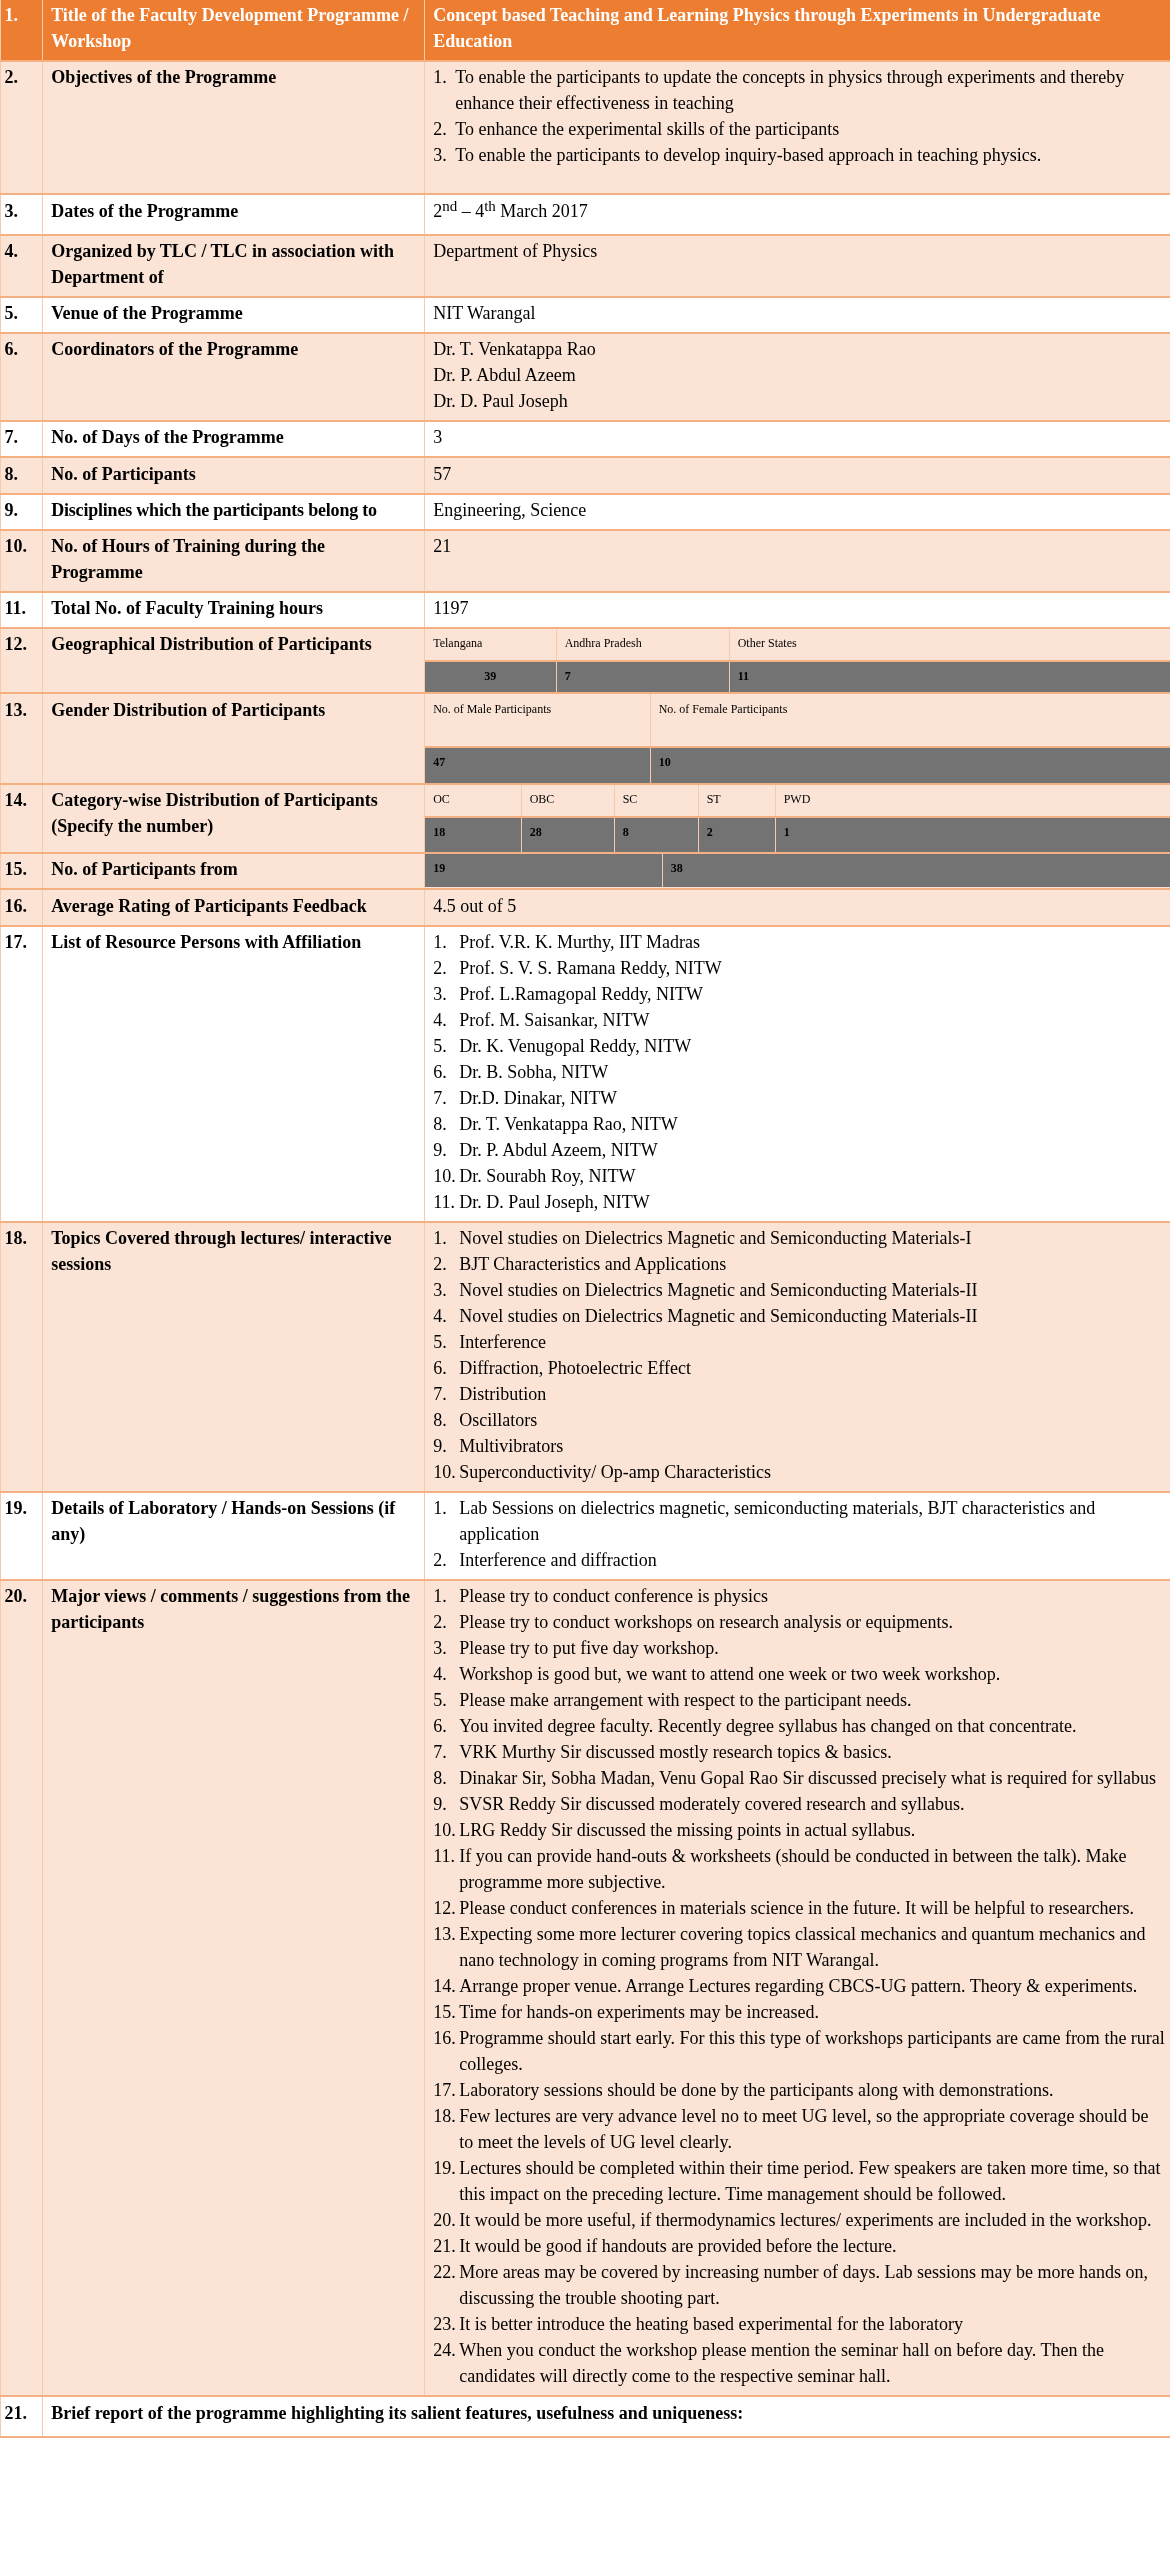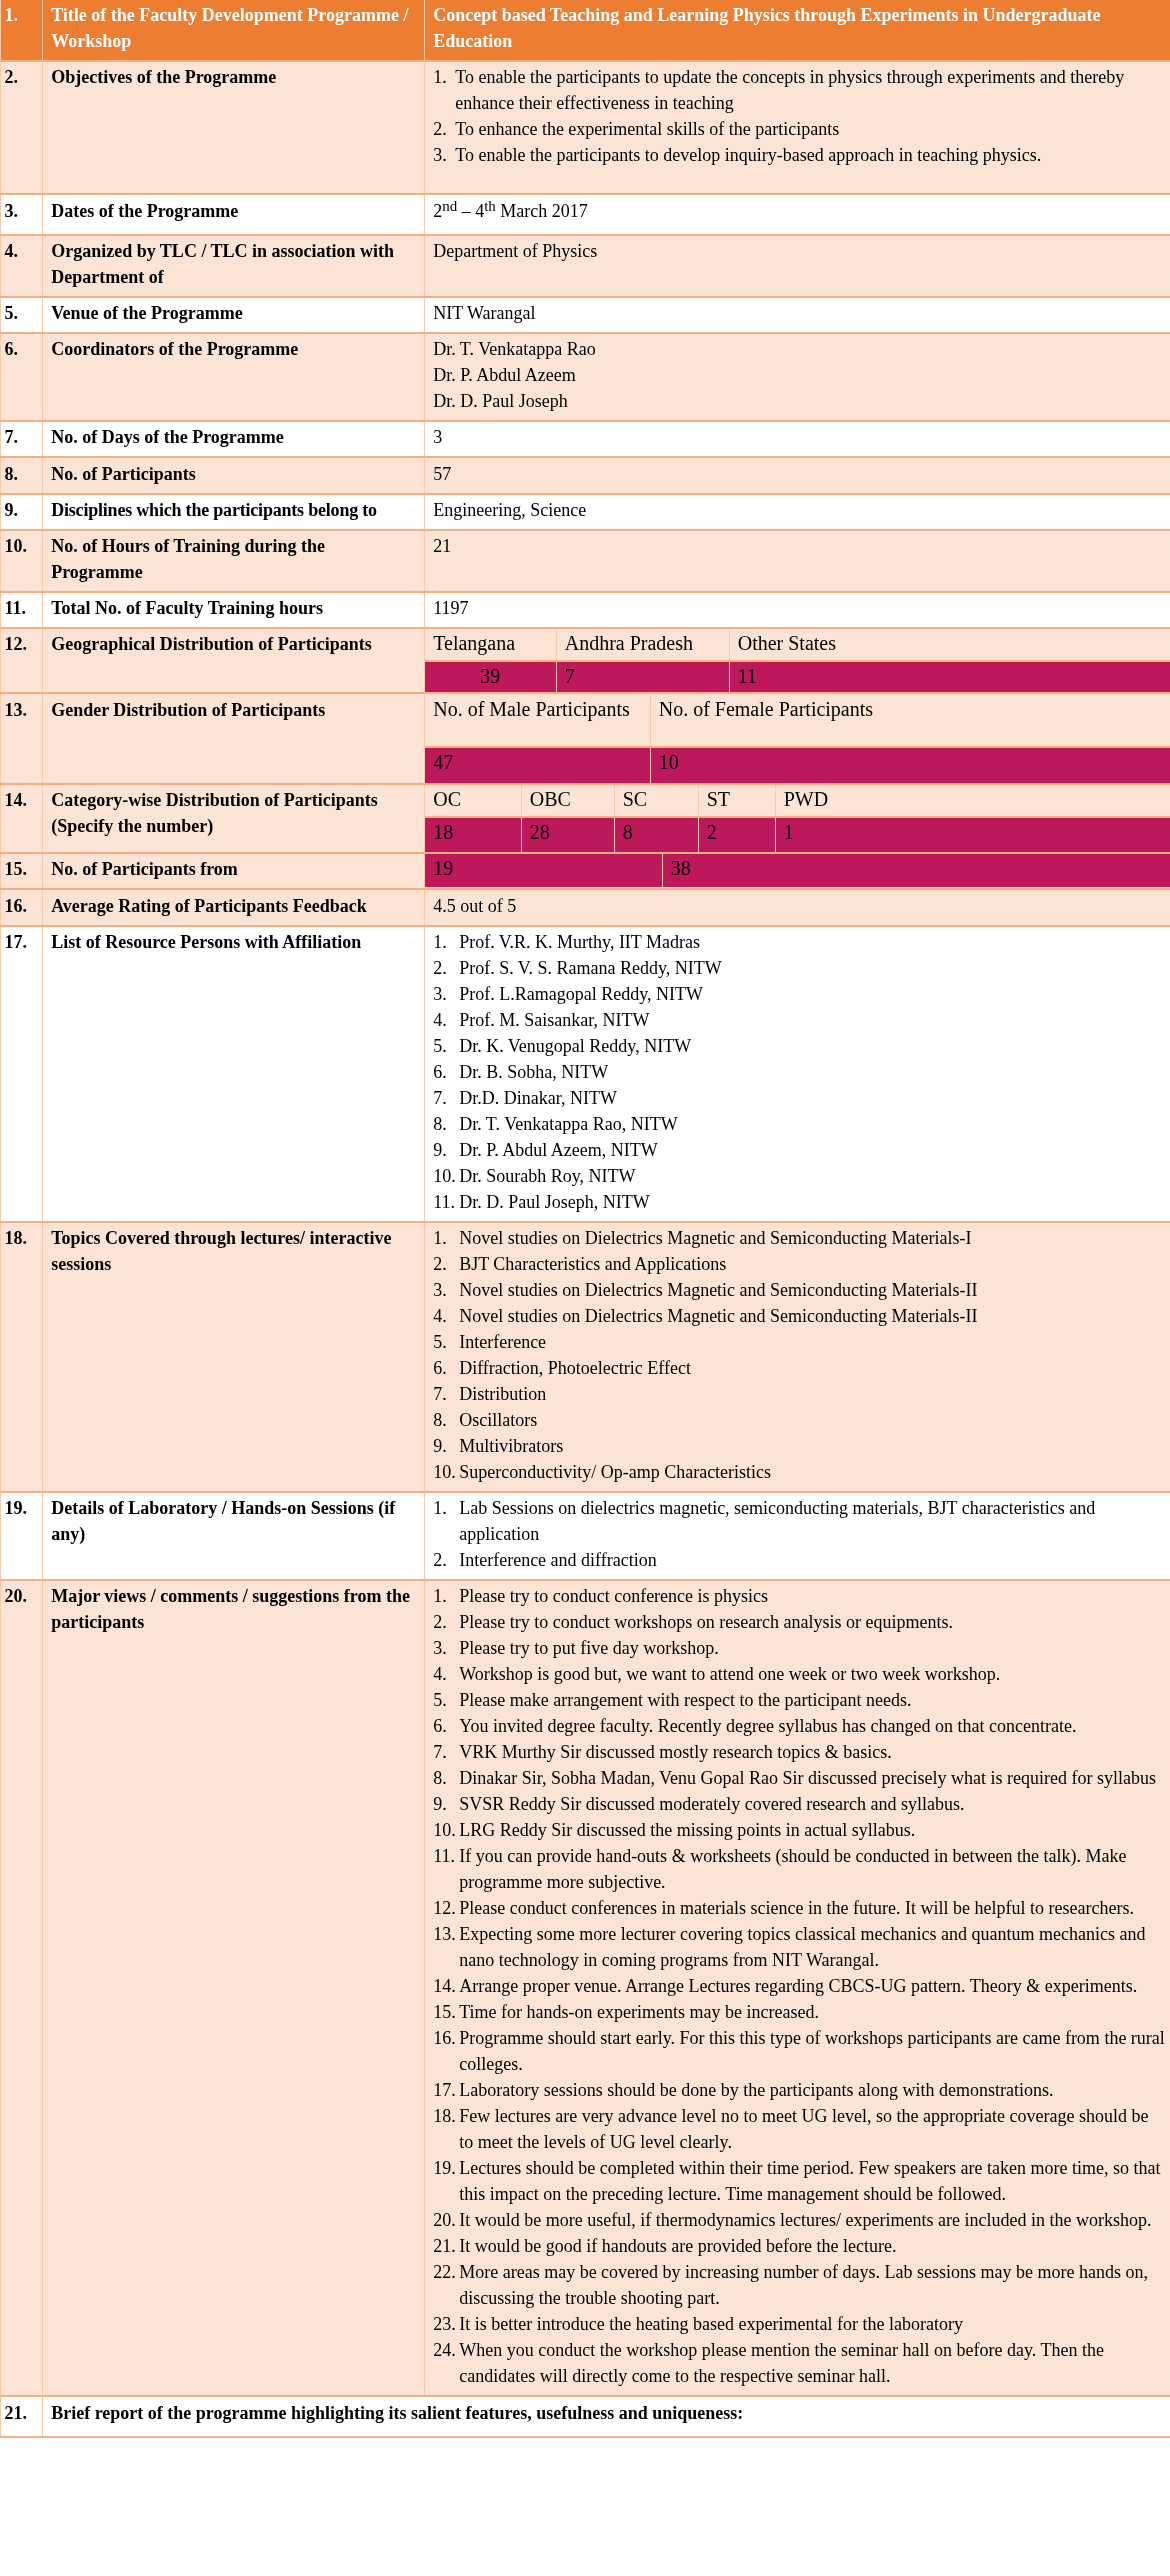--- a/index.html
+++ b/index.html
@@ -9,24 +9,24 @@
   table.main > tbody > tr { border-bottom:2.3px solid #F4B083; }
   tr.peach > td { background:#FBE4D5; }
   tr.white > td { background:#ffffff; }
   tr.head > td { background:#ED7D31; color:#ffffff; font-weight:bold; border-left-color:#F4B083; border-right-color:#F4B083; }
   td.num { width:33px; font-weight:bold; padding-left:3.5px !important; padding-right:0 !important; }
   td.label { width:371px; font-weight:bold; padding-left:8.2px !important; }
   td.val { padding-left:8.2px !important; }
   td.full { font-weight:bold; padding-left:8.2px !important; }
   td.sub-host { padding:0 !important; }
   table.sub { border-collapse:collapse; width:100%; table-layout:fixed; }
-  table.sub td { font-size:20px; line-height:26px; padding:1.2px 8.2px 3.5px 8.2px; vertical-align:top; border-right:1.2px solid #F7CAAC; }
+  table.sub td { font-size:12px; line-height:26px; padding:1.2px 8.2px 3.5px 8.2px; vertical-align:top; border-right:1.2px solid #F7CAAC; }
   table.sub td:last-child { border-right:none;margin-top:20px; }
   table.sub tr.sh td { background:#FBE4D5; border-bottom:2.3px solid #F4B083; }
-  table.sub tr.sv td { background:#be185d; }
+  table.sub tr.sv td { background:#737373;font-weight:bold; }
   ol.list { margin:0; padding:0; list-style:none; }
   ol.list li { display:flex; }
   ol.list li .n { flex:0 0 auto; min-width:26px; }
   ol.list.tight li .n { min-width:22px; }
   ol.list li .t { flex:1 1 auto; }
   .sup { font-size:15px; vertical-align:top; line-height:17.6px; }
   .r2 { height:123px; }
 </style>
 </head>
 <body>

